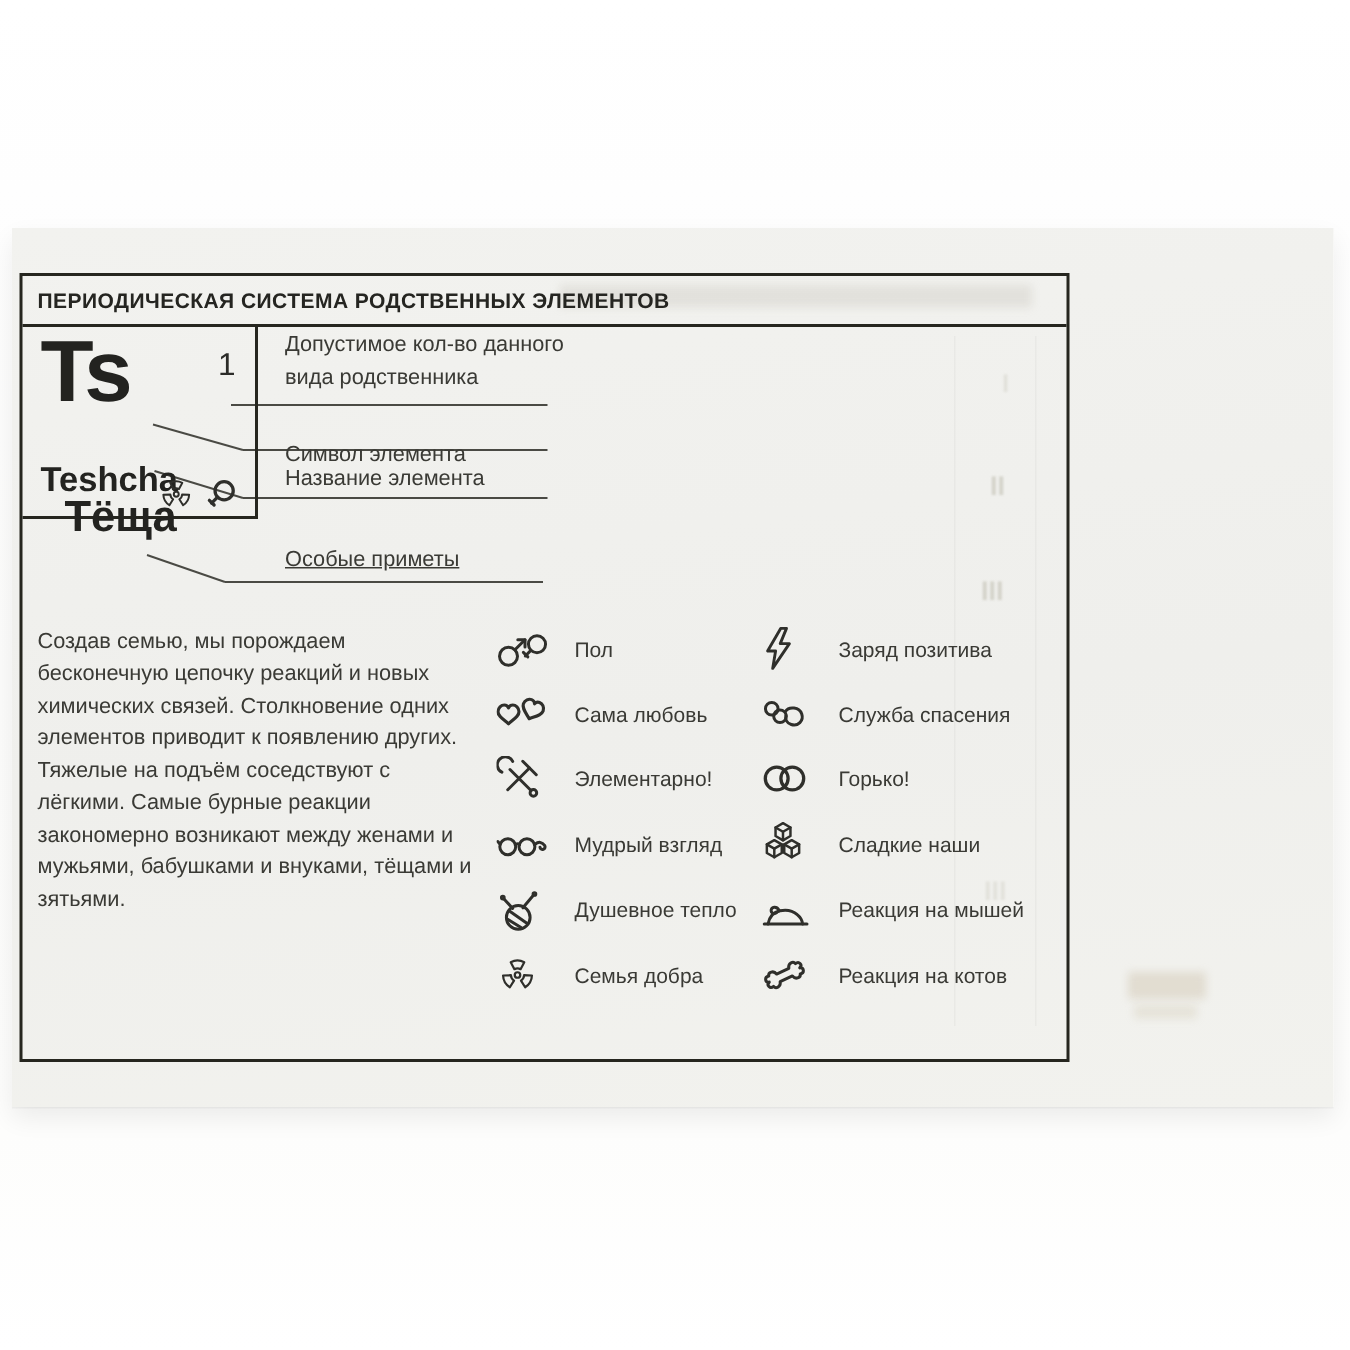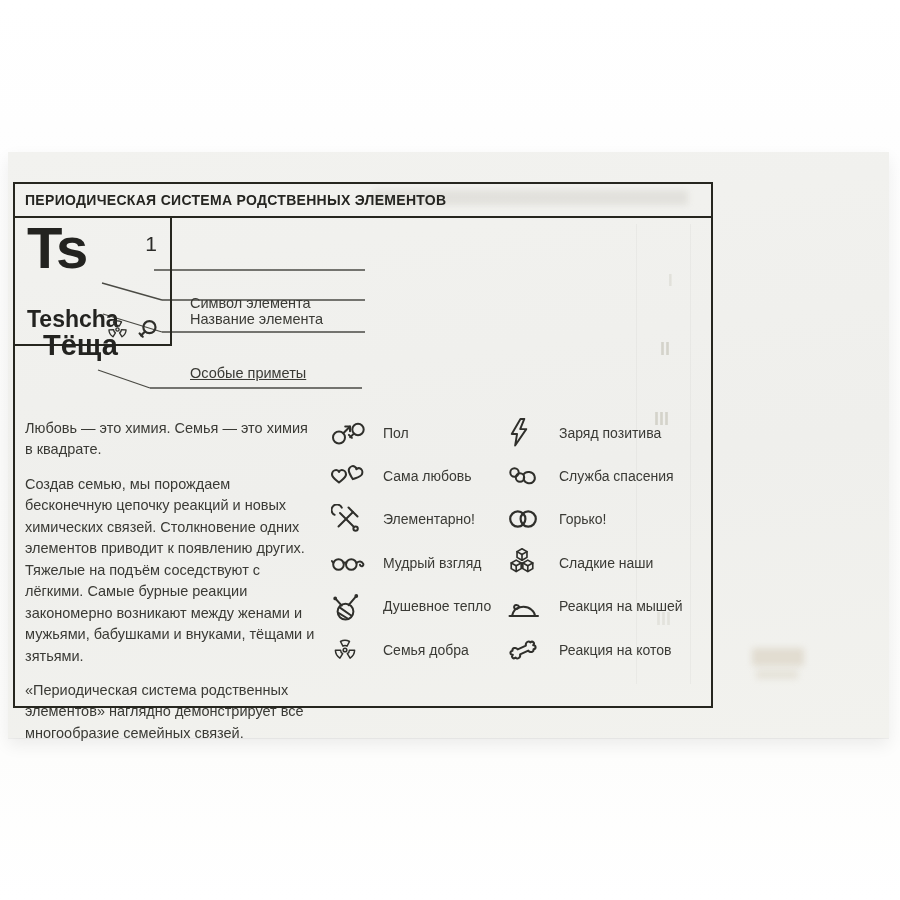--- a/index.html
+++ b/index.html
@@ -54,21 +54,21 @@
     position:absolute;left:316px;top:227px;
     display:grid;grid-template-columns:44px 132px 44px auto;grid-auto-rows:43.4px;
     align-items:center;
   }
   .legend .licon{justify-self:start;display:flex;align-items:center;}
   .legend .llabel{font-size:14px;color:#3a3a35;padding-left:8px;white-space:nowrap;}
   svg.ic{stroke:#2f2f2b;fill:none;stroke-width:2;stroke-linecap:round;stroke-linejoin:round;display:block;}
   
   .ghost{position:absolute;pointer-events:none;}
   .ghost-bar{background:rgba(168,165,152,.20);filter:blur(3px);border-radius:2px;}
-  .ghost-num{font-weight:bold;color:rgba(150,145,122,.30);filter:blur(.7px);margin-top:25px;}
+  .ghost-num{font-weight:bold;color:rgba(150,145,122,.30);filter:blur(.7px);}
   .ghost-line{background:rgba(80,80,70,.045);}
 </style>
 </head>
 <body>
 
 <div class="photo">
 
   <div class="card">
 
     <div class="ghost ghost-bar" style="left:365px;top:38px;width:315px;height:15px;"></div>
@@ -112,28 +112,27 @@
             <path d="M13.65 11.58 A5 5 0 0 1 18.35 11.58 L21.16 6.29 A11 11 0 0 0 10.84 6.29 Z" transform="rotate(240 16 16)"></path>
           </svg>
           <svg class="ic" width="23" height="23" viewBox="0 0 22 22" style="stroke-width:2.1">
             <circle cx="13.8" cy="7.8" r="5.8"></circle>
             <line x1="9.6" y1="11.9" x2="5.8" y2="15.7"></line>
             <line x1="4.4" y1="13.9" x2="7.4" y2="16.9"></line>
           </svg>
         </div>
       </div>
 
+      <div class="callout c1">Допустимое кол-во данного вида родственника</div>
       <div class="callout c2">Символ элемента</div>
       <div class="callout c3">Название элемента</div>
       <div class="callout c4">Особые приметы</div>
 
       <div class="copy">
-        <p>Любовь — это химия. Семья — это химия в квадрате.</p>
         <p>Создав семью, мы порождаем бесконечную цепочку реакций и новых химических связей. Столкновение одних элементов приводит к появлению других. Тяжелые на подъём соседствуют с лёгкими. Самые бурные реакции закономерно возникают между женами и мужьями, бабушками и внуками, тёщами и зятьями.</p>
-        <p>«Периодическая система родственных элементов» наглядно демонстрирует все многообразие семейных связей.</p>
       </div>
 
       <div class="legend">
 
         <span class="licon">
           <svg class="ic" width="34" height="26" viewBox="0 0 34 26">
             <circle cx="8" cy="17.5" r="6"></circle>
             <line x1="12.3" y1="13.2" x2="19" y2="6.5"></line>
             <polyline points="14.2,6.5 19,6.5 19,11.3"></polyline>
             <circle cx="27" cy="9.5" r="5.7"></circle>

